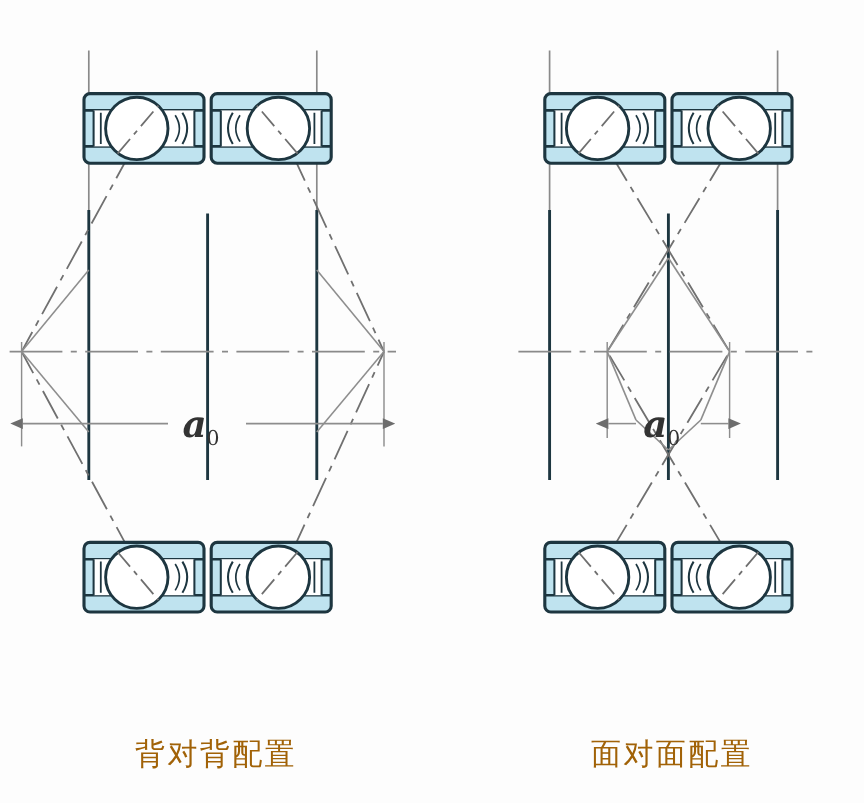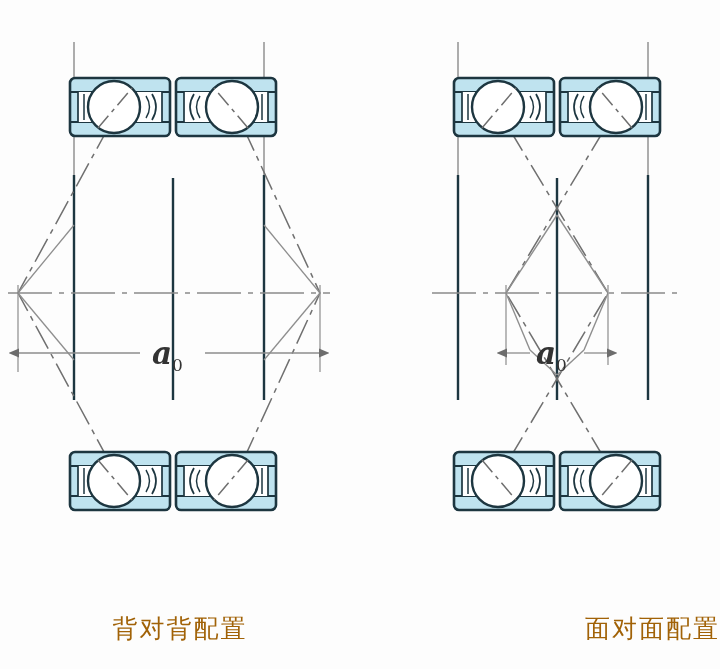--- a/index.html
+++ b/index.html
@@ -4,21 +4,21 @@
 <style>
   html,body{margin:0;padding:0;background:#ffffff;}
   body{width:720px;height:669px;overflow:hidden;
        font-family:"Liberation Serif","DejaVu Serif",serif;}
   #stage{position:relative;width:720px;height:669px;background:#fdfdfd;}
   svg.diagram{position:absolute;left:0;top:0;width:720px;height:669px;}
   .caption{position:absolute;text-align:center;color:#a16207;
            font-family:"DejaVu Sans","Liberation Sans",sans-serif;
            font-size:25px;letter-spacing:2px;white-space:nowrap;}
   #cap-left{left:0;width:360px;top:612px;}
-  #cap-right{left:400px;width:320px;top:612px;text-align:right;}
+  #cap-right{left:400px;width:320px;top:612px;}
 </style>
 </head>
 <body>
 
 <div id="stage">
 
   <svg class="diagram" viewBox="0 0 720 669">
     <defs>
       <marker id="arwL" markerWidth="9" markerHeight="7" refX="8" refY="3.5" orient="auto">
         <path d="M8,0 L0,3.5 L8,7 z" fill="#6d6d6d"></path>

